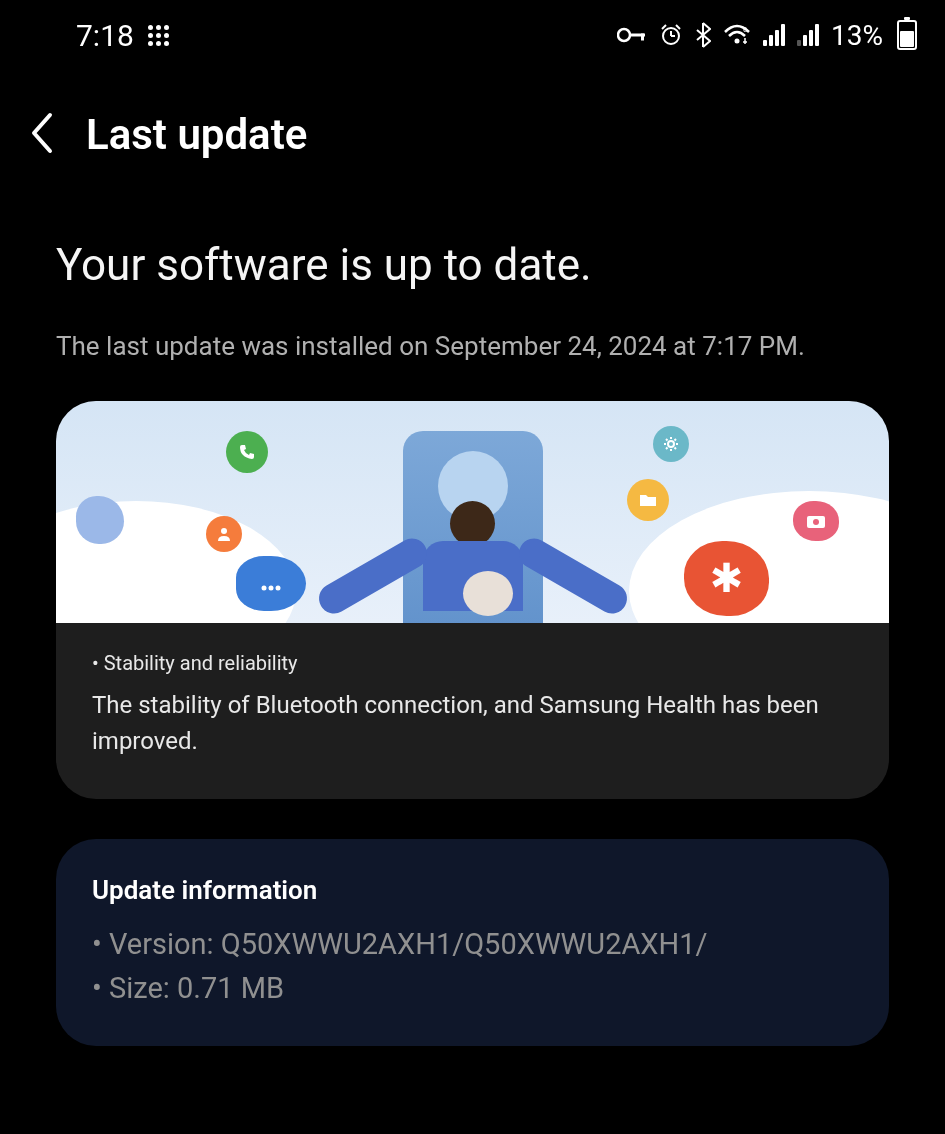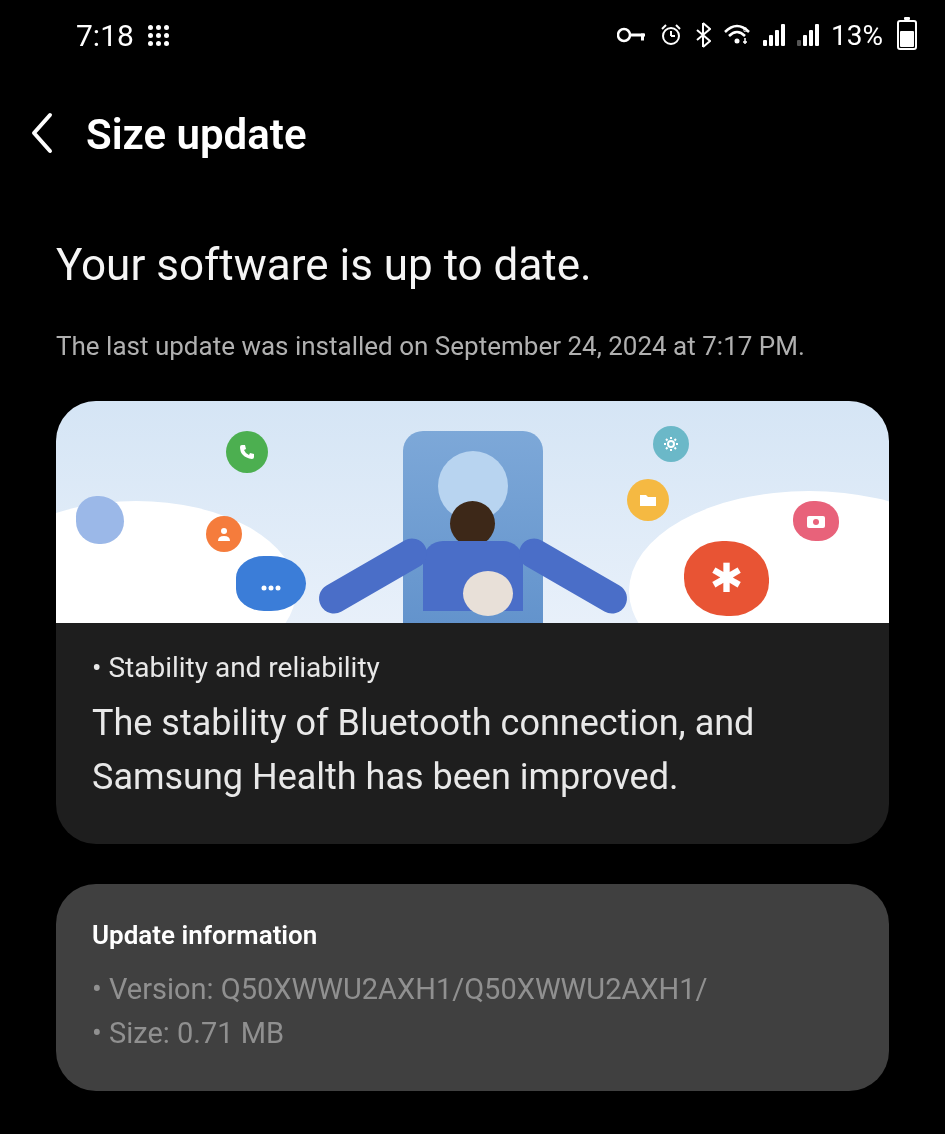--- a/index.html
+++ b/index.html
@@ -283,31 +283,31 @@
     background: #e8e0d8;
     border-radius: 50%;
     left: 50%;
     top: 170px;
     transform: translateX(-10px);
   }
   .card-text {
     padding: 28px 36px 40px 36px;
   }
   .bullet-title {
-    font-size: 28px;
+    font-size: 20px;
     color: #e8e8e8;
     margin-bottom: 12px;
   }
   .bullet-desc {
-    font-size: 36px;
+    font-size: 24px;
     color: #e8e8e8;
     line-height: 1.5;
   }
   .info-card {
-    background: #404040;
+    background: #0f172a;
     border-radius: 40px;
     padding: 36px;
   }
   .info-title {
     font-size: 26px;
     font-weight: 600;
     color: #ffffff;
     margin-bottom: 18px;
   }
   .info-line {
@@ -401,21 +401,21 @@
     </div>
   </div>
 </div>
 
 <div class="header">
   <div class="back-arrow">
     <svg width="28" height="44" viewBox="0 0 28 44">
         <path d="M22 4 L6 22 L22 40" fill="none" stroke="#fff" stroke-width="4" stroke-linecap="round" stroke-linejoin="round"></path>
       </svg>
   </div>
-  <h1 class="page-title">Size update</h1>
+  <h1 class="page-title">Last update</h1>
 </div>
 
 <div class="content">
   <h2 class="main-heading">Your software is up to date.</h2>
   <p class="subtitle">The last update was installed on September 24, 2024 at 7:17 PM.</p>
 
   <div class="update-card">
     <div class="illustration">
       <div class="cloud1"></div>
       <div class="cloud2"></div>

